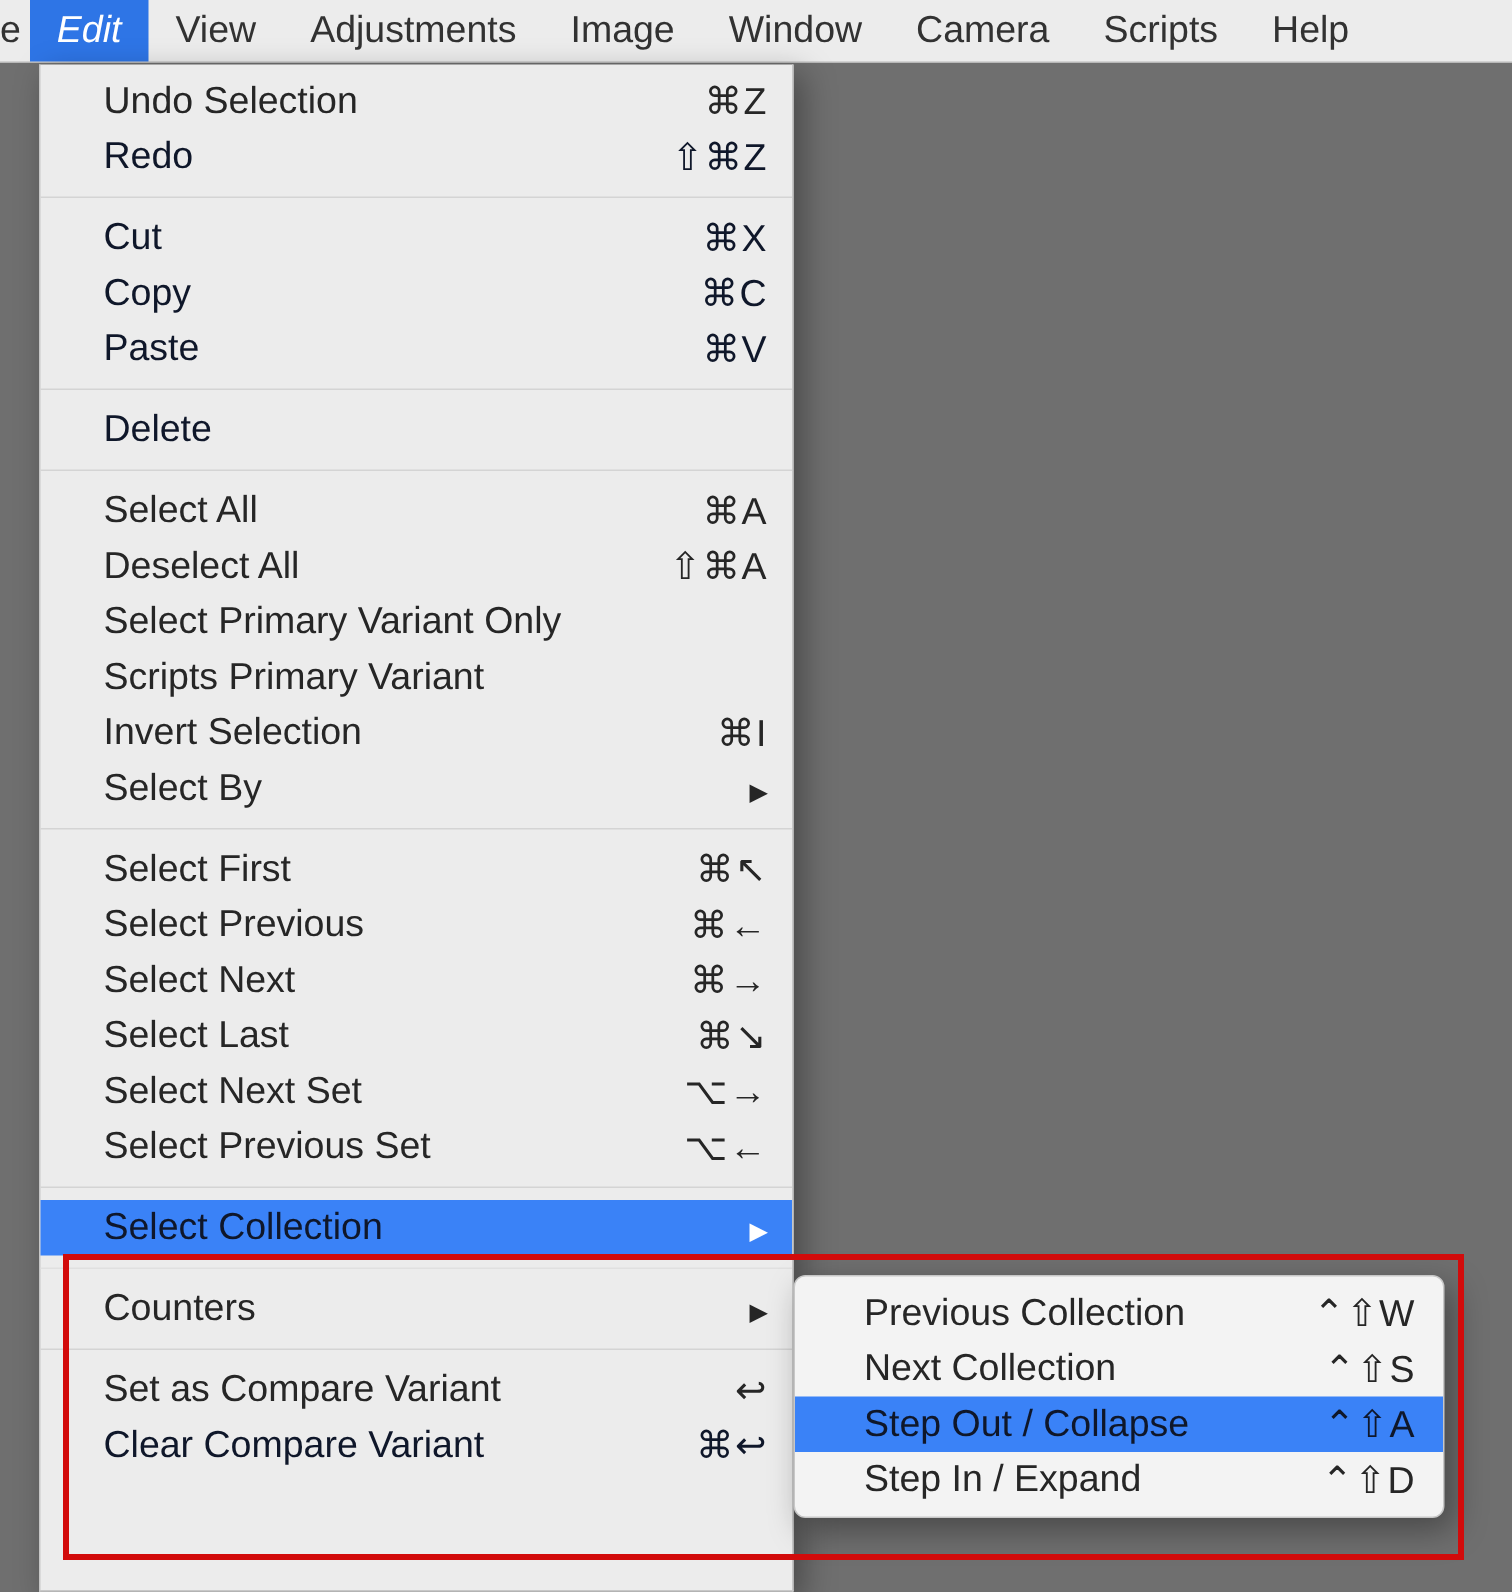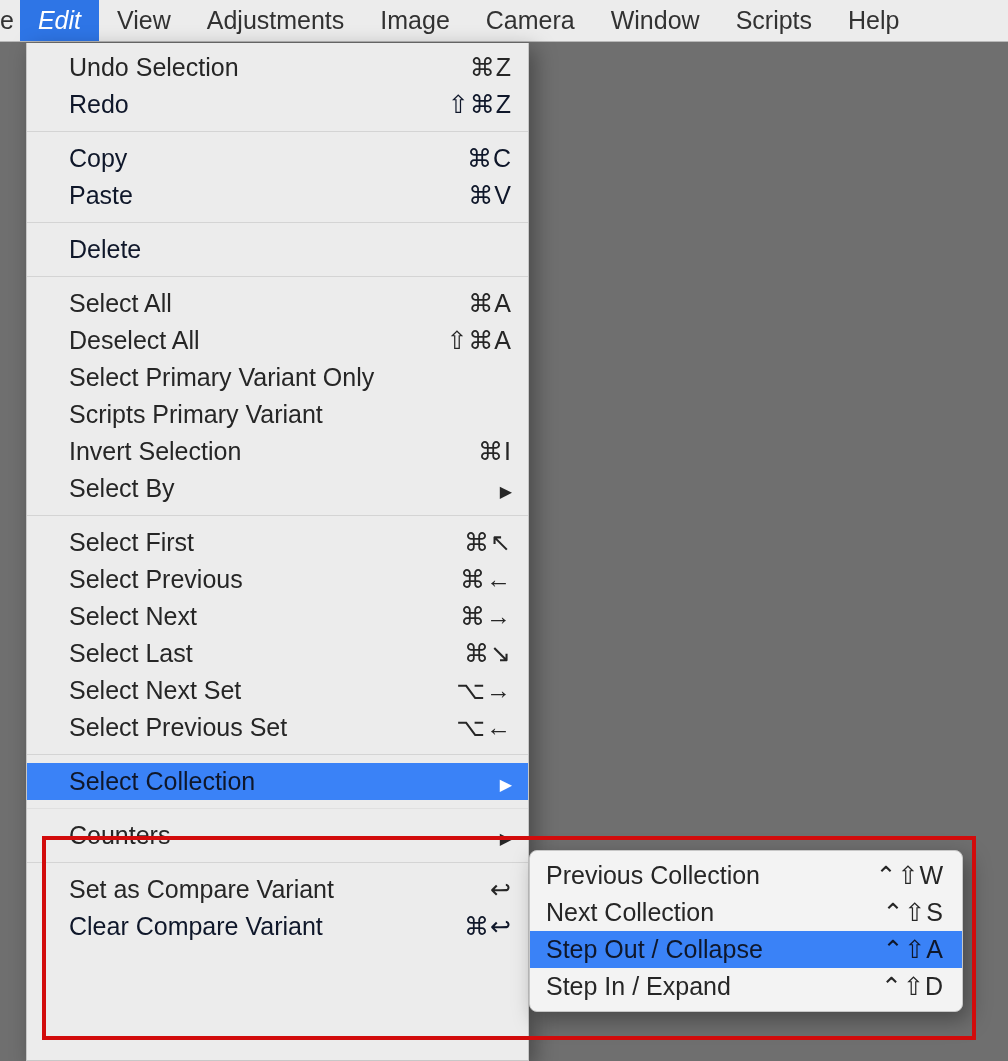--- a/index.html
+++ b/index.html
@@ -87,21 +87,21 @@
     position: absolute;
     top: 850px;
     left: 529px;
     width: 434px;
     background: #f3f3f3;
     border: 1px solid #c7c7c7;
     border-radius: 8px;
     box-shadow: 6px 8px 22px rgba(0,0,0,0.35);
     padding: 6px 0;
   }
-  .submenu .menu-item { padding-left: 16px; padding-right: 18px; }
+  .submenu .menu-item { padding-left: 46px; padding-right: 18px; }
 
   .arrow-right-black::after { content: "▶"; font-size: 16px; color: #262626; }
   .arrow-right-white::after { content: "▶"; font-size: 16px; color: #ffffff; }
 
   .annotation-box {
     position: absolute;
     top: 836px;
     left: 42px;
     width: 934px;
     height: 204px;
@@ -111,39 +111,43 @@
 </style>
 </head>
 <body>
 
 <div class="menubar">
   <div class="menubar-item partial-left">e</div>
   <div class="menubar-item selected">Edit</div>
   <div class="menubar-item">View</div>
   <div class="menubar-item">Adjustments</div>
   <div class="menubar-item">Image</div>
+  <div class="menubar-item">Window</div>
   <div class="menubar-item">Camera</div>
-  <div class="menubar-item">Window</div>
   <div class="menubar-item">Scripts</div>
   <div class="menubar-item">Help</div>
 </div>
 
 <div class="dropdown">
 
   <div class="menu-item">
     <span class="menu-label">Undo Selection</span>
     <span class="menu-shortcut">⌘Z</span>
   </div>
   <div class="menu-item disabled">
     <span class="menu-label">Redo</span>
     <span class="menu-shortcut">⇧⌘Z</span>
   </div>
   <div class="menu-sep"></div>
 
   <div class="menu-item disabled">
+    <span class="menu-label">Cut</span>
+    <span class="menu-shortcut">⌘X</span>
+  </div>
+  <div class="menu-item disabled">
     <span class="menu-label">Copy</span>
     <span class="menu-shortcut">⌘C</span>
   </div>
   <div class="menu-item disabled">
     <span class="menu-label">Paste</span>
     <span class="menu-shortcut">⌘V</span>
   </div>
   <div class="menu-sep"></div>
 
   <div class="menu-item disabled">

